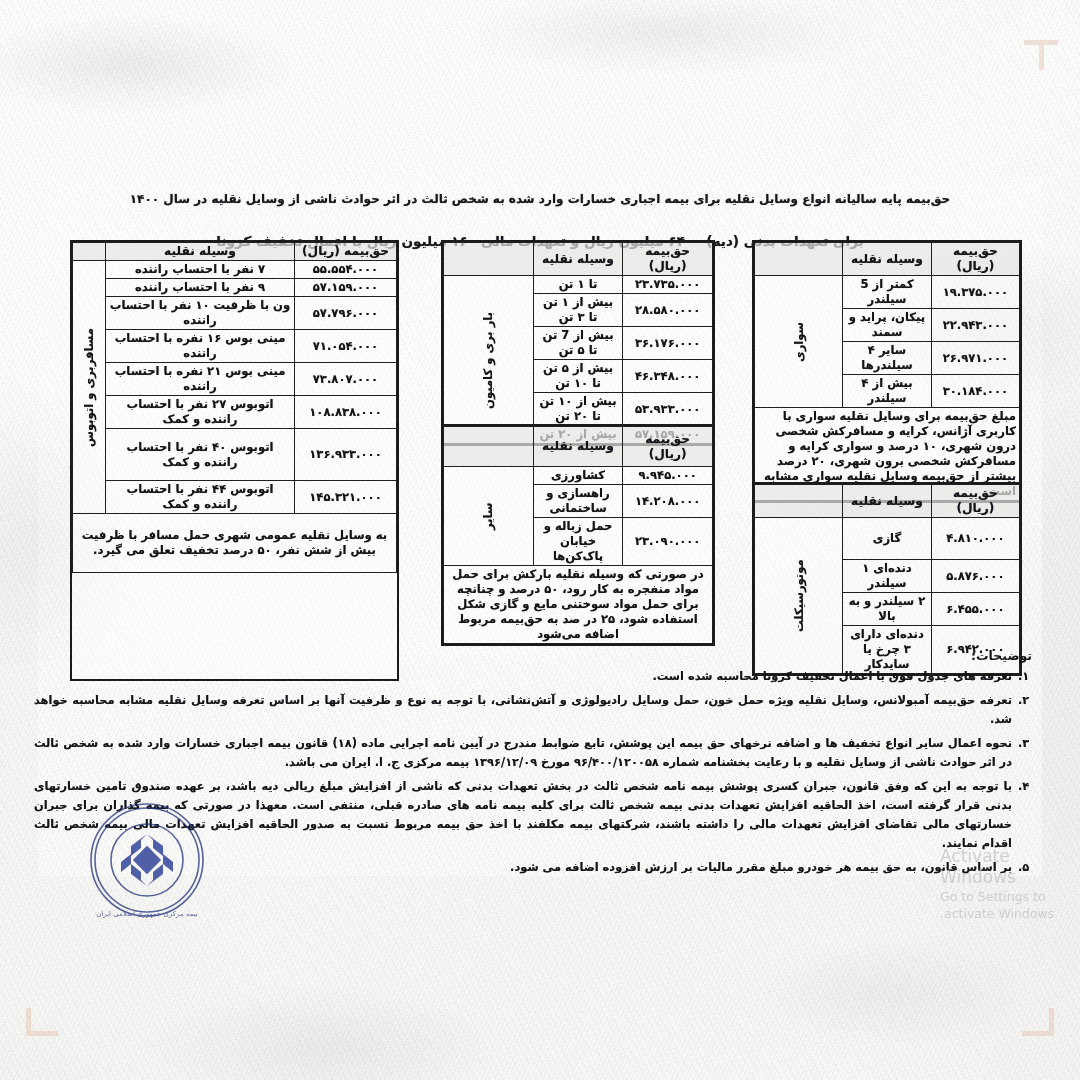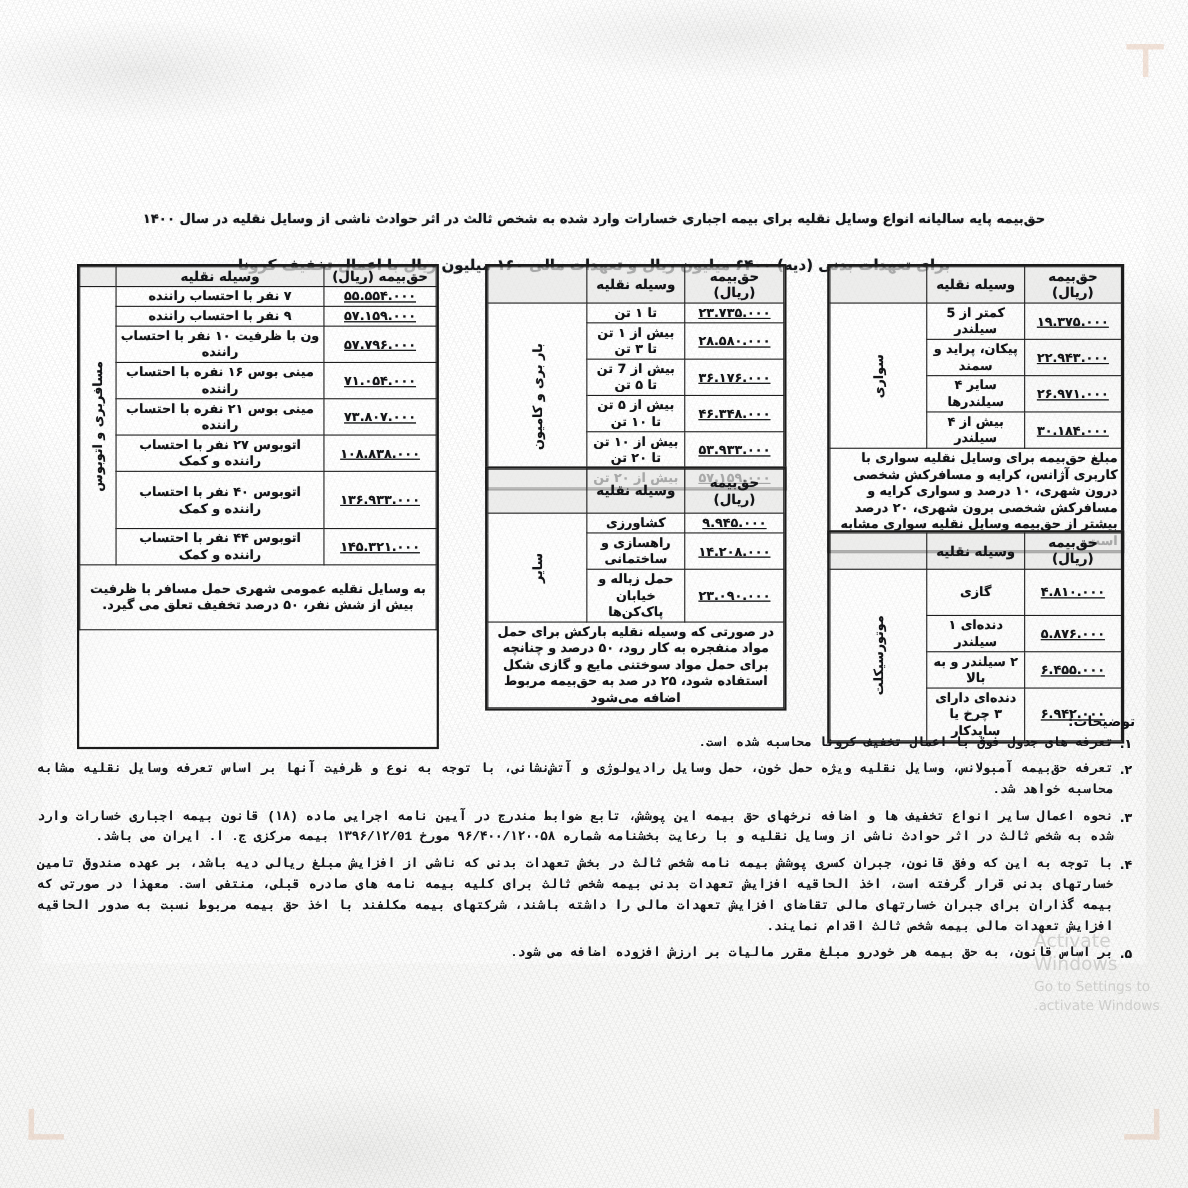--- a/index.html
+++ b/index.html
@@ -79,21 +79,21 @@
     border:1px solid #1f1f1f;
     color:#131417;font-weight:bold;
     text-align:center;vertical-align:middle;
     font-size:11.6px;line-height:15px;
     padding:1px 3px;
     text-shadow:0 0 .7px rgba(0,0,0,.5);
   }
   table.g th{
     font-size:12.2px;background:rgba(222,222,220,.55);
   }
-  td.num{font-size:11.8px;letter-spacing:.2px;text-decoration:underline;}
+  td.num{font-size:11.8px;letter-spacing:.2px;}
   td.sidelabel{
     width:26px;font-size:12px;
     writing-mode:vertical-rl;
     text-orientation:mixed;
     transform:rotate(180deg);
     padding:2px 0;white-space:nowrap;
   }
   td.notecell{
     font-size:11.2px;line-height:18px;text-align:justify;text-align-last:center;
     padding:4px 8px;font-weight:bold;margin-top:40px;
@@ -119,21 +119,21 @@
   #notes .hdr{
     font-size:12.5px;font-weight:bold;text-align:right;margin:0 0 4px 0;
     padding-right:2px;
   }
   .note{
     display:flex;flex-direction:row;gap:6px;margin-bottom:5px;
     font-size:11.4px;font-weight:bold;line-height:19px;text-align:justify;
     text-shadow:0 0 .6px rgba(0,0,0,.45);
   }
   .note .n{width:16px;flex:0 0 16px;text-align:left;}
-  .note .t{flex:1 1 auto;font-family:Liberation Mono, monospace;}
+  .note .t{flex:1 1 auto;}
 
   
   #seal{
     position:absolute;left:52px;top:798px;width:190px;height:130px;opacity:.82;
   }
   #seal svg{width:100%;height:100%;}
 
   
   #activate{
     position:absolute;left:940px;top:846px;color:#c9c9c7;
@@ -354,31 +354,50 @@
     <div class="note">
       <div class="n">۱.</div>
       <div class="t">تعرفه های جدول فوق با اعمال تخفیف کرونا محاسبه شده است.</div>
     </div>
     <div class="note">
       <div class="n">۲.</div>
       <div class="t">تعرفه حق‌بیمه آمبولانس، وسایل نقلیه ویژه حمل خون، حمل وسایل رادیولوژی و آتش‌نشانی، با توجه به نوع و ظرفیت آنها بر اساس تعرفه وسایل نقلیه مشابه محاسبه خواهد شد.</div>
     </div>
     <div class="note">
       <div class="n">۳.</div>
-      <div class="t">نحوه اعمال سایر انواع تخفیف ها و اضافه نرخهای حق بیمه این پوشش، تابع ضوابط مندرج در آیین نامه اجرایی ماده (۱۸) قانون بیمه اجباری خسارات وارد شده به شخص ثالث در اثر حوادث ناشی از وسایل نقلیه و با رعایت بخشنامه شماره ۹۶/۴۰۰/۱۲۰۰۵۸ مورخ ۱۳۹۶/۱۲/01 بیمه مرکزی ج. ا. ایران می باشد.</div>
+      <div class="t">نحوه اعمال سایر انواع تخفیف ها و اضافه نرخهای حق بیمه این پوشش، تابع ضوابط مندرج در آیین نامه اجرایی ماده (۱۸) قانون بیمه اجباری خسارات وارد شده به شخص ثالث در اثر حوادث ناشی از وسایل نقلیه و با رعایت بخشنامه شماره ۹۶/۴۰۰/۱۲۰۰۵۸ مورخ ۱۳۹۶/۱۲/۰۹ بیمه مرکزی ج. ا. ایران می باشد.</div>
     </div>
     <div class="note">
       <div class="n">۴.</div>
       <div class="t">با توجه به این که وفق قانون، جبران کسری پوشش بیمه نامه شخص ثالث در بخش تعهدات بدنی که ناشی از افزایش مبلغ ریالی دیه باشد، بر عهده صندوق تامین خسارتهای بدنی قرار گرفته است، اخذ الحاقیه افزایش تعهدات بدنی بیمه شخص ثالث برای کلیه بیمه نامه های صادره قبلی، منتفی است. معهذا در صورتی که بیمه گذاران برای جبران خسارتهای مالی تقاضای افزایش تعهدات مالی را داشته باشند، شرکتهای بیمه مکلفند با اخذ حق بیمه مربوط نسبت به صدور الحاقیه افزایش تعهدات مالی بیمه شخص ثالث اقدام نمایند.</div>
     </div>
     <div class="note">
       <div class="n">۵.</div>
       <div class="t">بر اساس قانون، به حق بیمه هر خودرو مبلغ مقرر مالیات بر ارزش افزوده اضافه می شود.</div>
     </div>
   </div>
 
+  <div id="seal">
+    <svg viewBox="0 0 190 130" xmlns="http://www.w3.org/2000/svg">
+      <g fill="none" stroke="#1f2f7a" stroke-width="1.6" opacity=".9">
+        <circle cx="95" cy="62" r="56"></circle>
+        <circle cx="95" cy="62" r="52"></circle>
+        <circle cx="95" cy="62" r="36"></circle>
+      </g>
+      <g fill="#1a2f8f" opacity=".92">
+        <path d="M95 36 l16 12 v10 l-10 -8 v-8 z"></path>
+        <path d="M95 36 l-16 12 v10 l10 -8 v-8 z"></path>
+        <path d="M111 56 l10 8 v10 l-10 -8 z"></path>
+        <path d="M79 56 l-10 8 v10 l10 -8 z"></path>
+        <path d="M95 88 l16 -12 v-10 l-10 8 v8 z"></path>
+        <path d="M95 88 l-16 -12 v-10 l10 8 v8 z"></path>
+        <rect x="85" y="52" width="20" height="20" transform="rotate(45 95 62)"></rect>
+      </g>
+      <text x="95" y="118" font-size="7" fill="#1f2f7a" text-anchor="middle" font-family="'DejaVu Sans',sans-serif" opacity=".85">بیمه مرکزی جمهوری اسلامی ایران</text>
+    </svg>
+  </div>
 
   <div id="activate">
     <div class="a1">Activate Windows</div>
     <div class="a2">Go to Settings to activate Windows.</div>
   </div>
 
 </div>
 
 </body></html>

